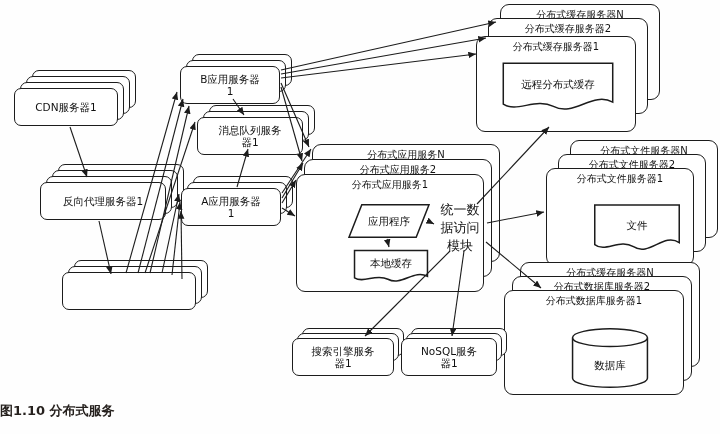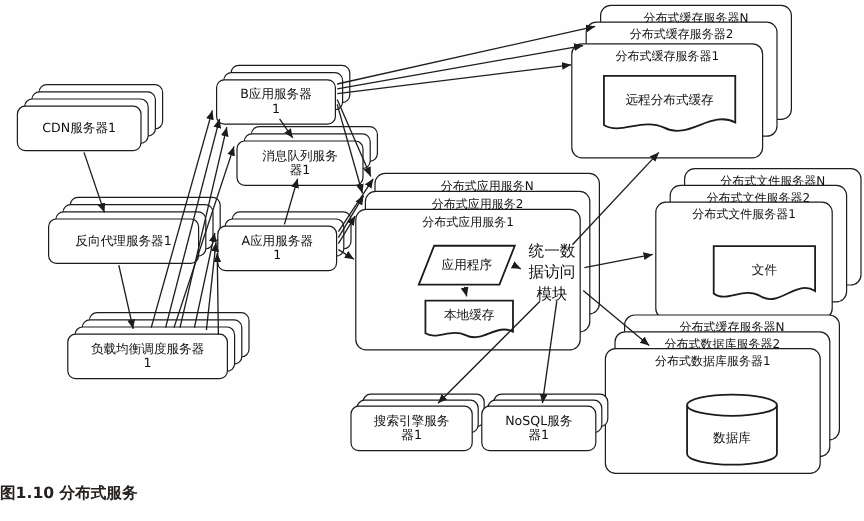--- a/index.html
+++ b/index.html
@@ -49,23 +49,20 @@
     <div class="box" style="left:6px; top:12px; width:126px; height:38px;"></div>
     <div class="box sm" style="left:0; top:18px; width:126px; height:38px;">
       <span>反向代理服务器1</span>
     </div>
   </div>
 
   <div class="stack" style="left:56px; top:260px; width:152px; height:56px;">
     <div class="box" style="left:18px; top:0; width:134px; height:38px;"></div>
     <div class="box" style="left:12px; top:6px; width:134px; height:38px;"></div>
     <div class="box" style="left:6px; top:12px; width:134px; height:38px;"></div>
-    <div class="box sm" style="left:0; top:18px; width:134px; height:38px;">
-      <span>负载均衡调度服务器1</span>
-    </div>
   </div>
 
   <div class="stack" style="left:180px; top:54px; width:112px; height:44px;">
     <div class="box" style="left:12px; top:0; width:100px; height:32px;"></div>
     <div class="box" style="left:6px; top:6px; width:100px; height:32px;"></div>
     <div class="box sm" style="left:0; top:12px; width:100px; height:32px;">
       <span>B应用服务器1</span>
     </div>
   </div>
 

